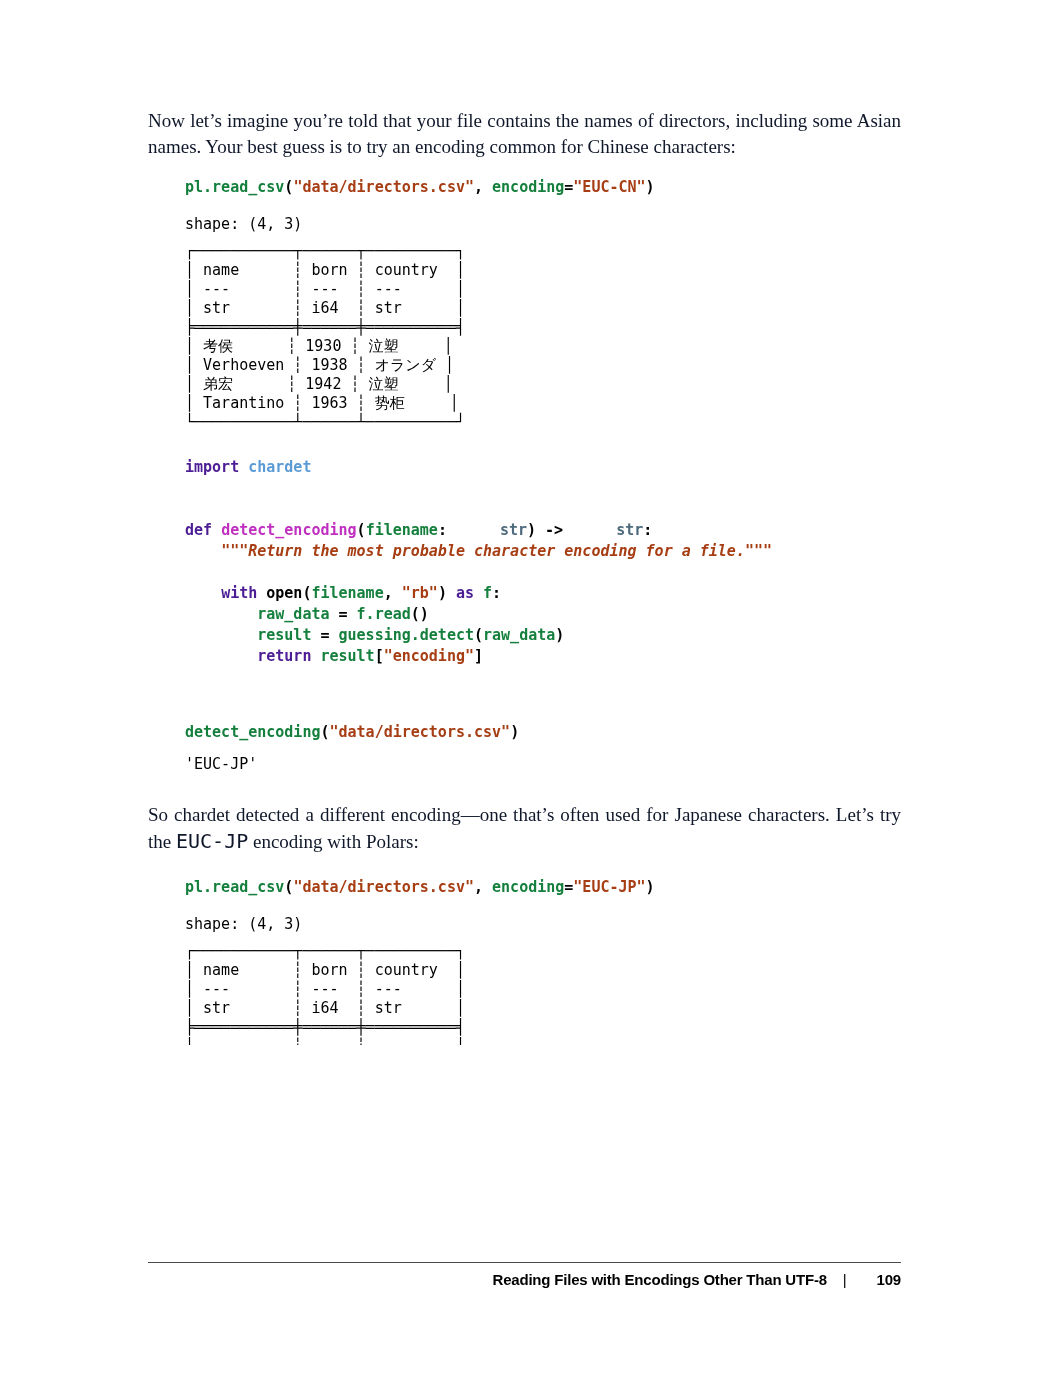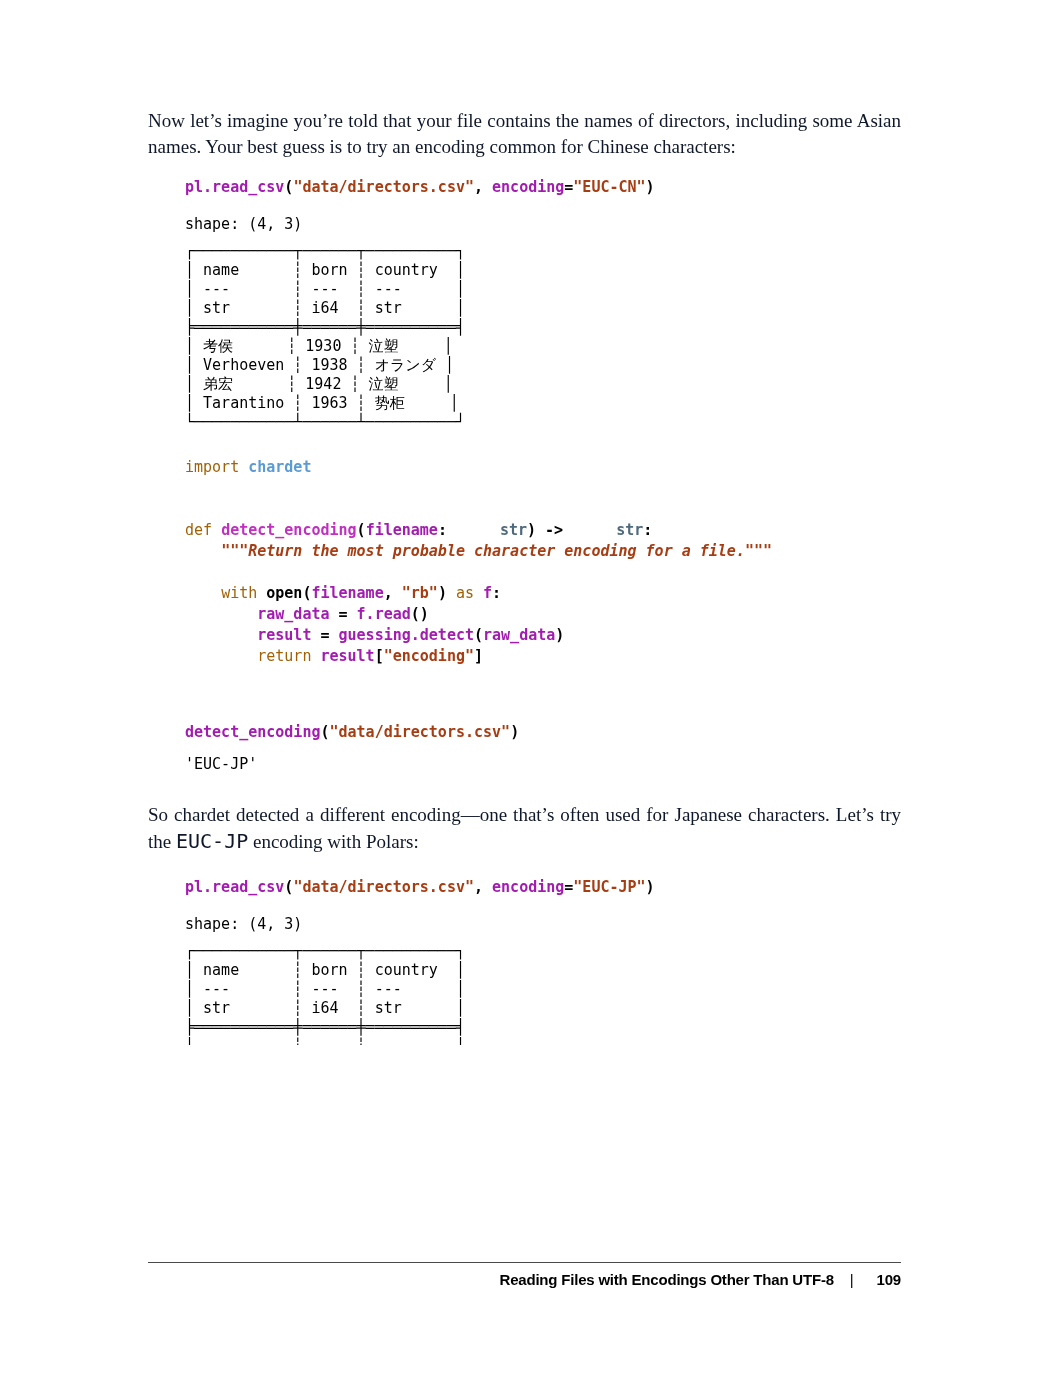--- a/index.html
+++ b/index.html
@@ -55,24 +55,24 @@
     font-weight:500;
   }
   .tbl-clip{
     margin:0 0 0 37px;
     height:103px;
     overflow:hidden;
   }
   .tbl-clip pre.tbl{margin:0;}
   pre.out-euc{margin:0 0 27px 37px;font-weight:500;}
   
-  .tok-k{color:#a16207;font-weight:400;}
+  .tok-k{color:#4c1d95;font-weight:700;}
   .tok-m{color:#5b9bd5;font-weight:700;}
   .tok-f{color:#c02fc0;font-weight:700;}
-  .tok-n{color:#a21caf;font-weight:700;}
+  .tok-n{color:#15803d;font-weight:700;}
   .tok-b{color:#4e6a7d;margin-left:44px;}
   .tok-s{color:#a63d13;}
   .tok-d{color:#a63d13;font-style:italic;}
   .tok-p{color:#000;}
   
   .footer{
     position:absolute;
     left:148px;top:1262px;width:753px;
   }
   .footer-rule{
@@ -85,21 +85,21 @@
     font-size:15px;
     text-align:right;
     letter-spacing:-0.2px;
     color:#000;
   }
   .footer-sep{
     display:inline-block;
     margin:0 16px;
     font-weight:400;
   }
-  .footer-page{display:inline-block;margin-left:7px;}
+  .footer-page{display:inline-block;margin-left:14px;}
 </style>
 </head>
 <body>
 
 <div class="page">
   <div class="content">
 
     <p class="para p1">Now let’s imagine you’re told that your file contains the names of directors, including some Asian names. Your best guess is to try an encoding common for Chinese characters:</p>
 
     <pre class="code"><span class="tok-n">pl.read_csv</span><span class="tok-p">(</span><span class="tok-s">"data/directors.csv"</span><span class="tok-p">, </span><span class="tok-n">encoding</span><span class="tok-p">=</span><span class="tok-s">"EUC-CN"</span><span class="tok-p">)</span></pre>

